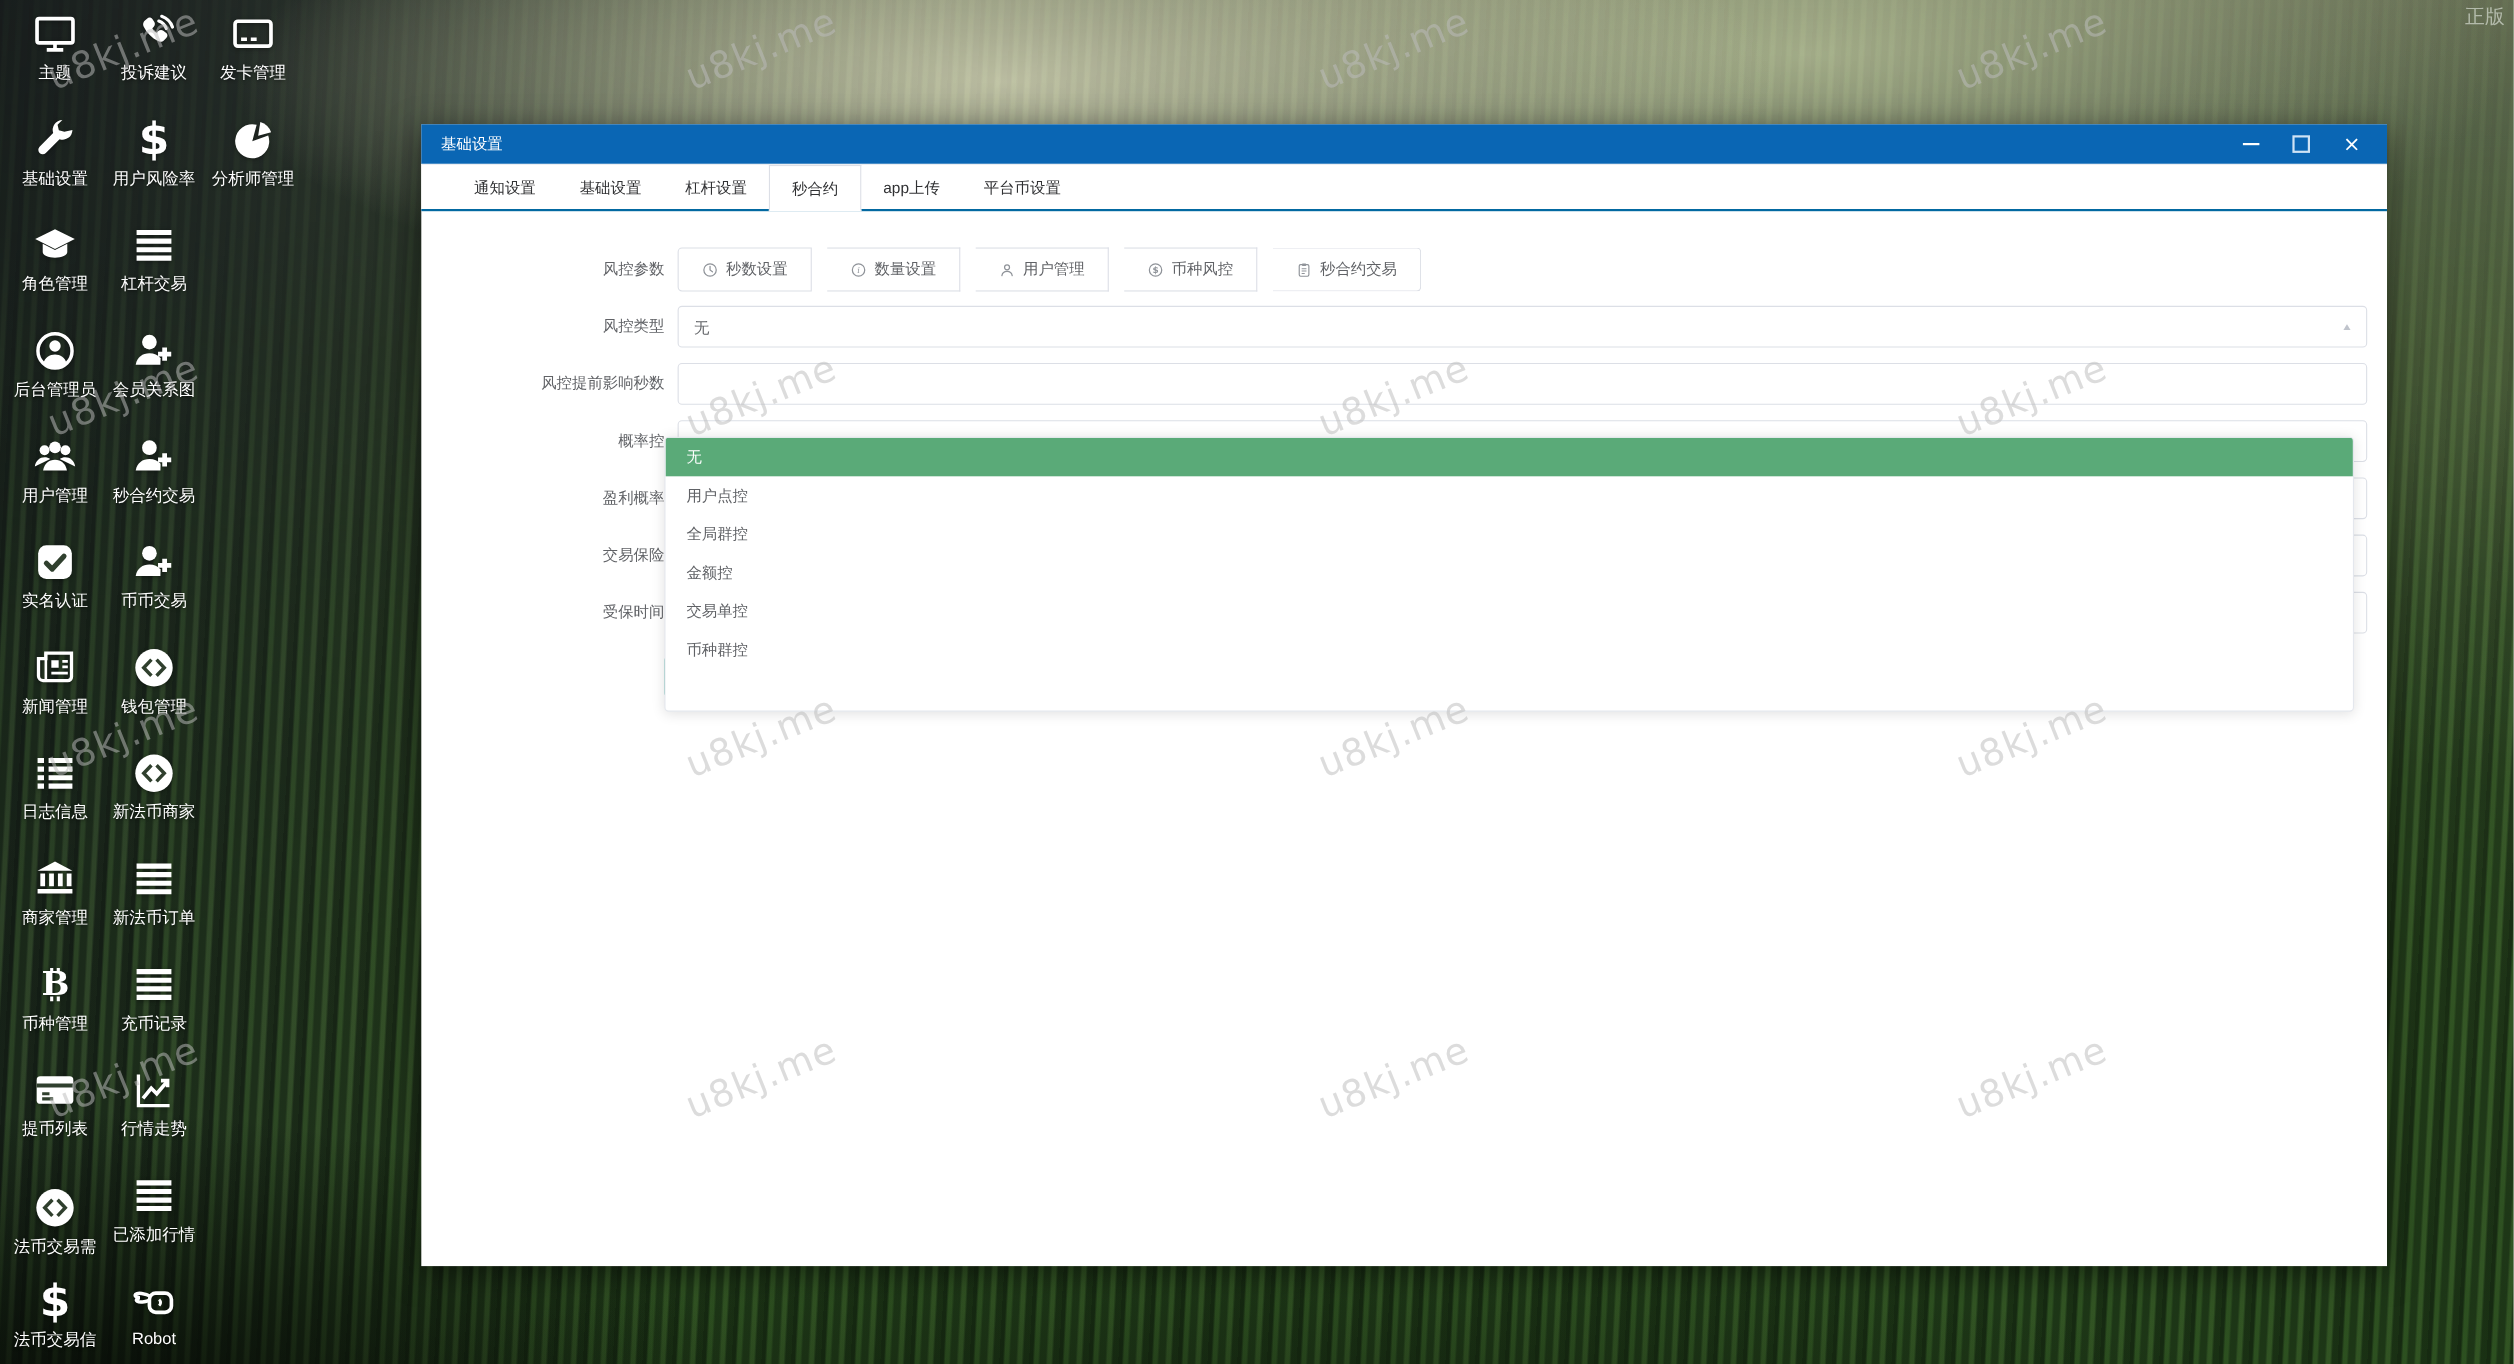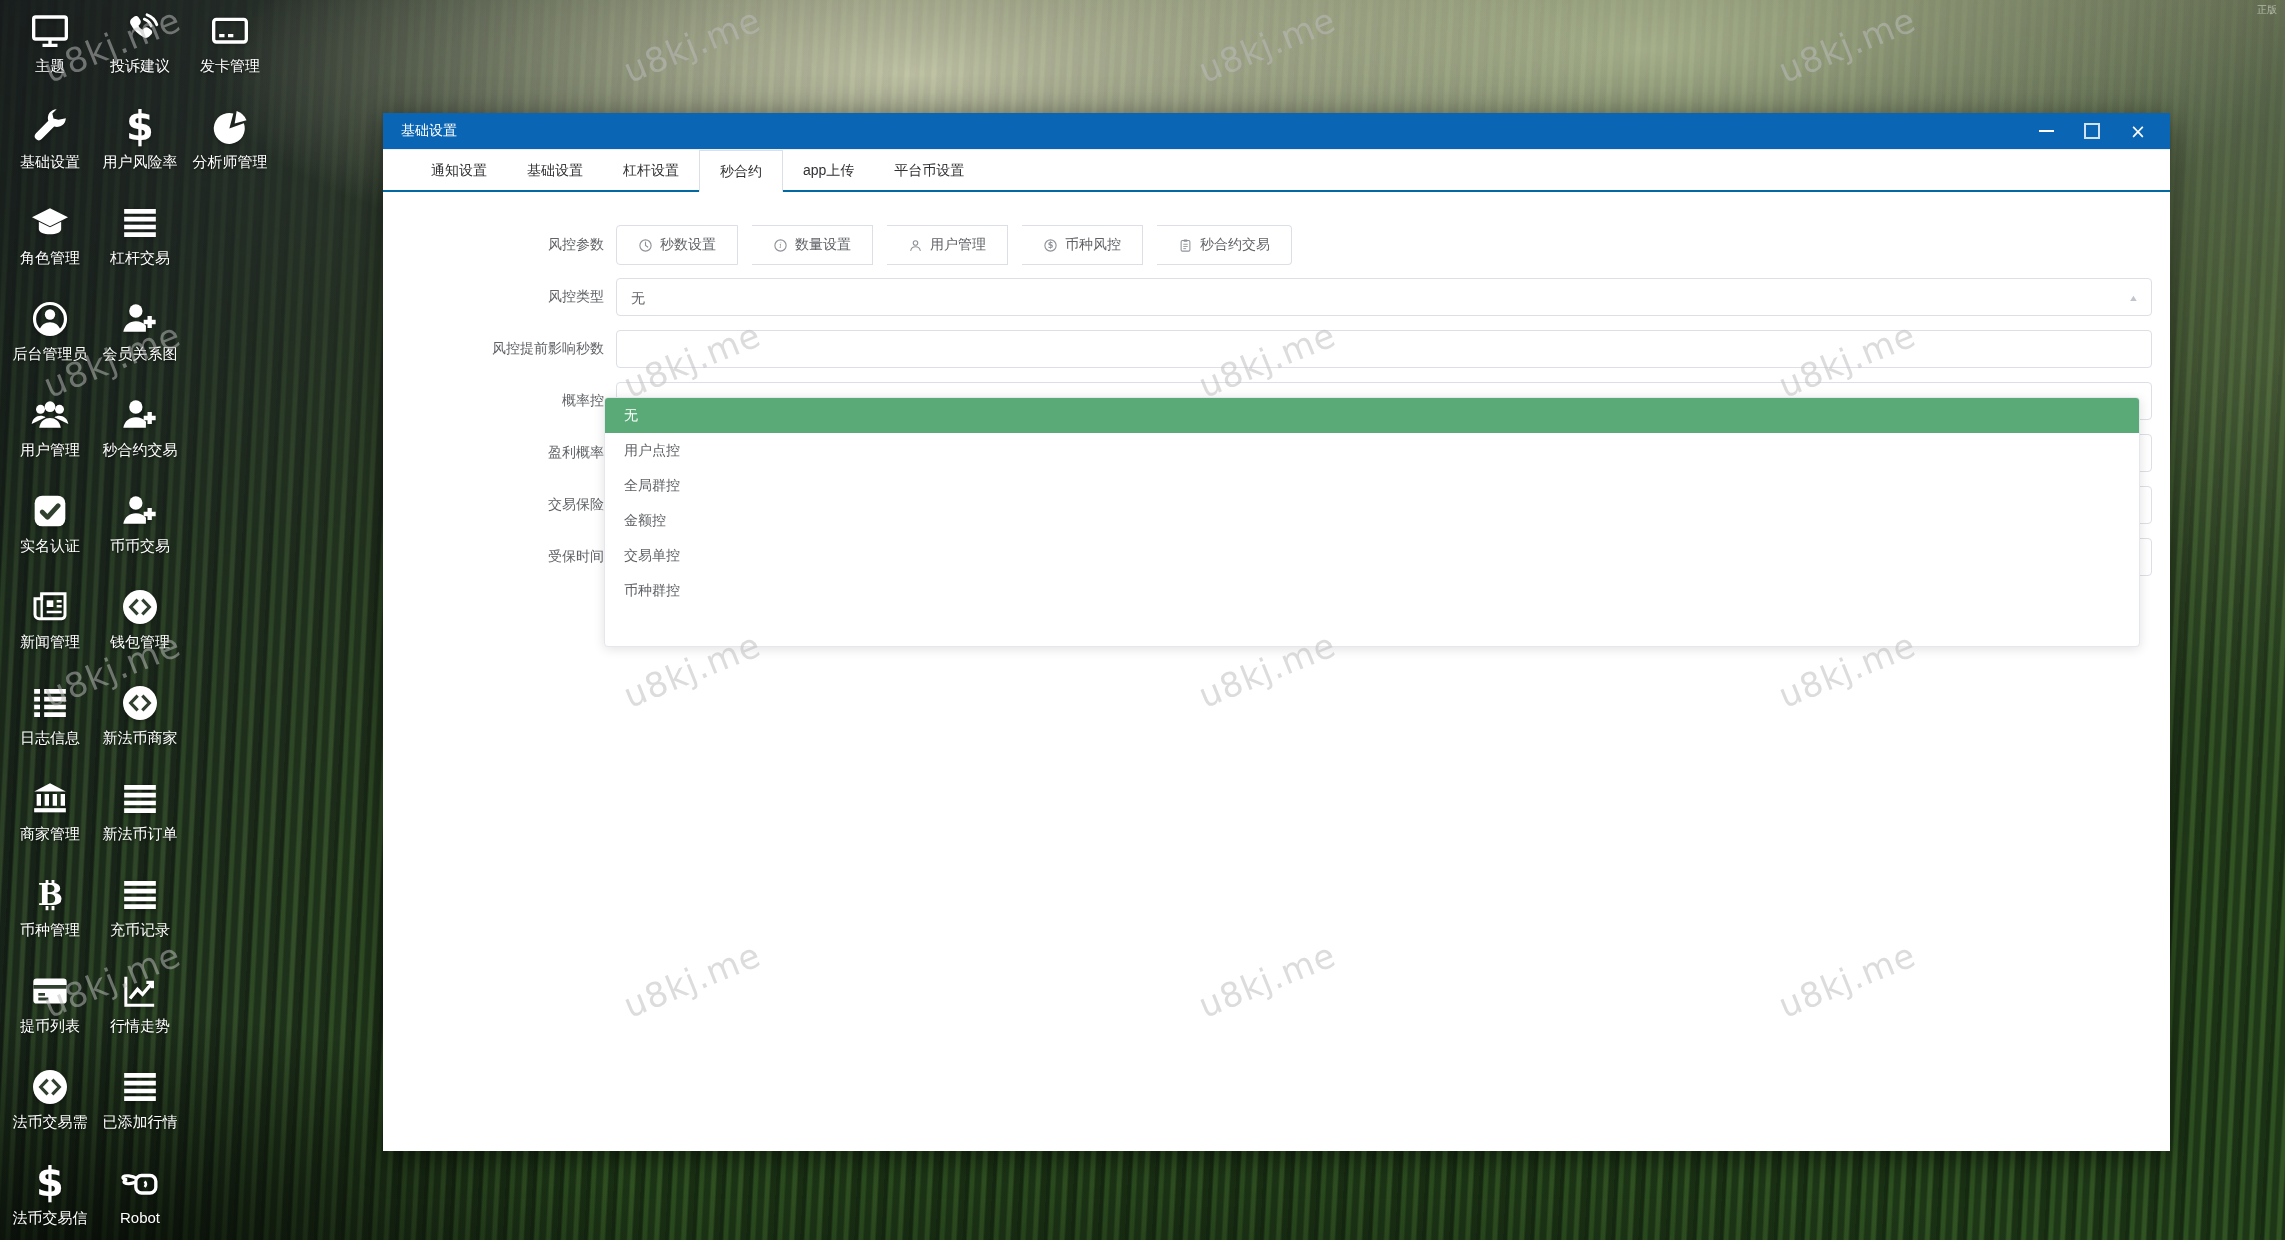--- a/index.html
+++ b/index.html
@@ -32,21 +32,21 @@
   
   .desk{position:absolute;left:6px;top:2px;z-index:4;display:grid;
     grid-template-columns:88px 88px 88px;grid-auto-rows:96px;column-gap:2px;}
   .dt-item{display:flex;flex-direction:column;align-items:center;justify-content:flex-start;padding-top:6px;cursor:default;}
   .dt-icon{height:46px;display:flex;align-items:center;justify-content:center;color:#fff;}
   .dt-icon svg{width:40px;height:40px;display:block;filter:drop-shadow(0 1px 2px rgba(0,0,0,.35));}
   .dt-label{margin-top:3px;font-size:15px;color:#fff;white-space:nowrap;text-shadow:0 1px 3px rgba(0,0,0,.65);}
   
   .wm{position:absolute;z-index:50;font-size:34px;letter-spacing:1px;color:rgba(188,188,188,.52);
       transform:rotate(-22deg);pointer-events:none;font-family:"DejaVu Sans",sans-serif;}
-  .corner{position:absolute;top:3px;right:8px;z-index:60;font-size:10px;color:rgba(205,212,200,.75);}
+  .corner{position:absolute;top:3px;right:8px;z-index:60;font-size:18px;color:rgba(205,212,200,.75);}
   
   .modal{position:absolute;left:383px;top:113px;width:1787px;height:1038px;z-index:10;
     background:#fff;box-shadow:0 6px 28px rgba(0,0,0,.5);}
   .titlebar{height:36px;background:var(--titlebar,#0a66b4);display:flex;align-items:center;color:#fff;}
   .titlebar .t{font-size:14px;padding-left:18px;flex:1;}
   .winctl{display:flex;align-items:center;padding-right:16px;}
   .wbtn{width:32px;height:30px;margin-left:14px;display:flex;align-items:center;justify-content:center;cursor:pointer;}
   .min-bar{width:15px;height:2px;background:#fff;display:block;}
   .max-box{width:12px;height:12px;border:2px solid #cfe3f5;display:block;}
   .close-x{font-size:19px;line-height:1;color:#fff;font-family:"DejaVu Sans",sans-serif;}
@@ -303,21 +303,21 @@
     <div class="dt-item" style="grid-area: 11 / 2;">
       <div class="dt-icon">
         <svg viewBox="0 0 24 24">
           <path d="M3.5 3.5v17h17" stroke="currentColor" fill="none" stroke-width="1.8"></path>
           <path d="M6 16.5 10.5 11l3 3 5.5-6.5" stroke="currentColor" fill="none" stroke-width="2"></path>
           <path d="M15.8 6.8h3.6v3.6" stroke="currentColor" fill="none" stroke-width="2"></path>
         </svg>
       </div>
       <div class="dt-label">行情走势</div>
     </div>
-    <div class="dt-item" style="grid-area: 12 / 1;">
+    <div class="dt-item" style="grid-area: 12 / 1; justify-content: center;">
       <div class="dt-icon">
         <svg viewBox="0 0 24 24">
           <circle cx="12" cy="12" r="10.2" fill="currentColor"></circle>
           <path d="M10.6 7.6 6.4 12l4.2 4.4M13.4 7.6l4.2 4.4-4.2 4.4" fill="none" stroke="#30402e" stroke-width="1.9"></path>
         </svg>
       </div>
       <div class="dt-label">法币交易需</div>
     </div>
     <div class="dt-item" style="grid-area: 12 / 2;">
       <div class="dt-icon">

